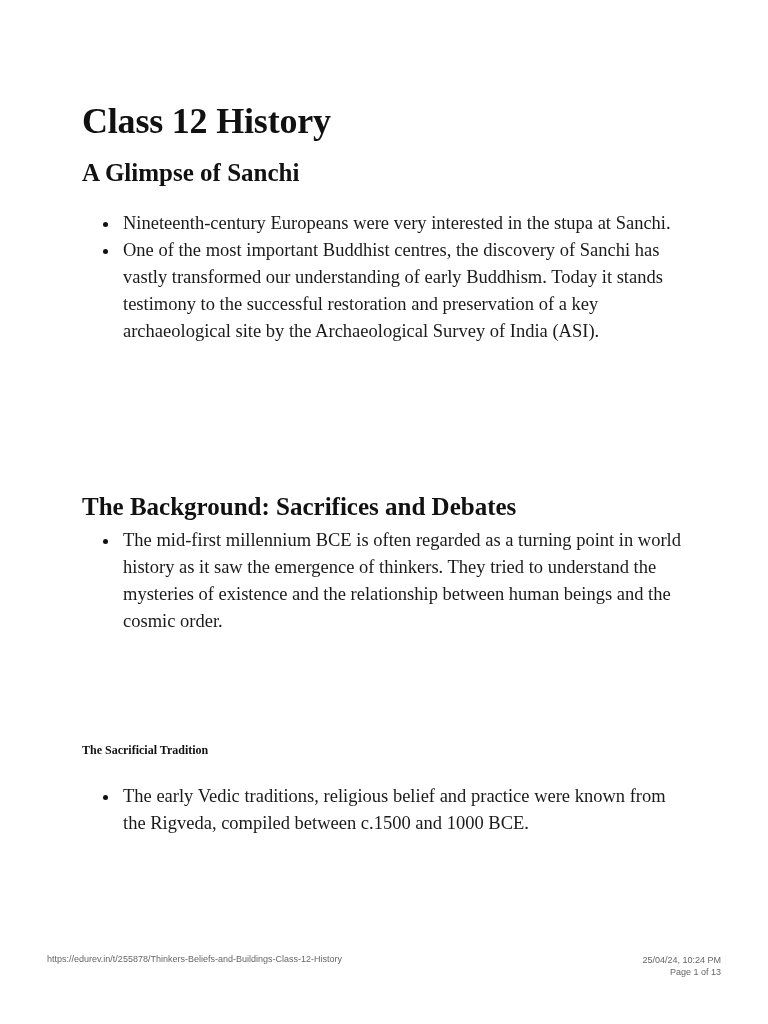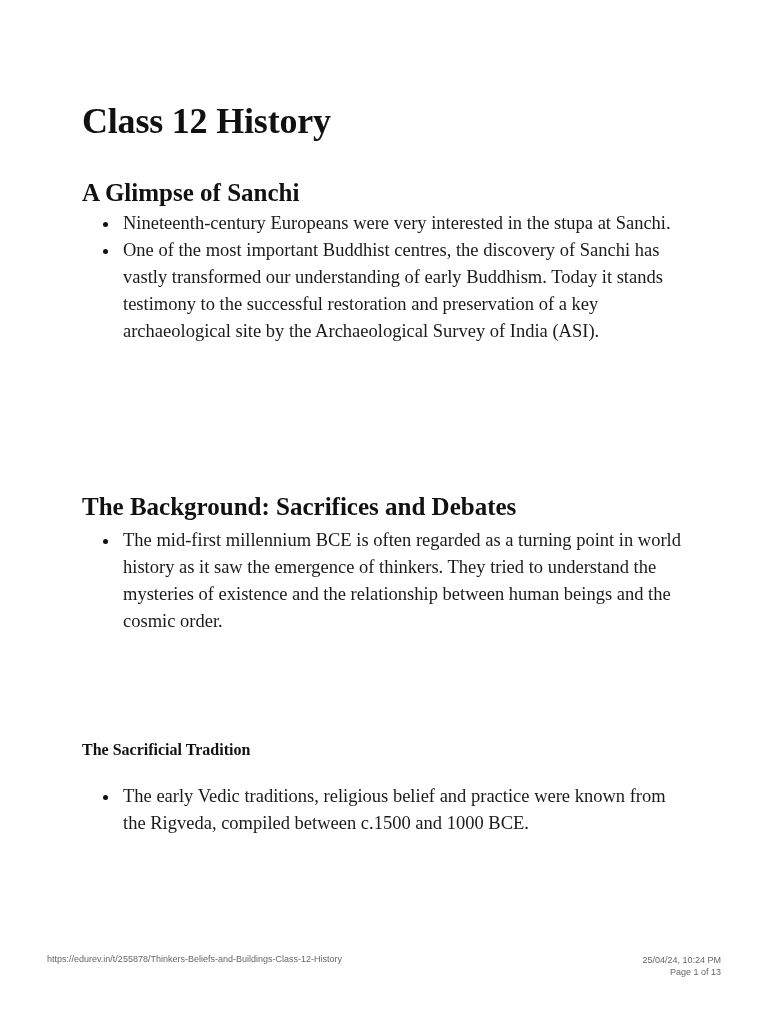--- a/index.html
+++ b/index.html
@@ -6,21 +6,21 @@
     body {
       width: 768px; height: 1024px; position: relative; overflow: hidden;
       font-family: "Liberation Serif", "DejaVu Serif", serif; color: #111;
     }
     .page { position: absolute; left: 82px; top: 0; width: 610px; }
     .title {
       position: absolute; left: 0; top: 52px; margin: 0;
       font-size: 36px; font-weight: bold; line-height: 46px; letter-spacing: -0.2px;
     }
     .h2 { position: absolute; left: 0; margin: 0; font-size: 25px; font-weight: bold; line-height: 30px; }
-    .h3 { position: absolute; left: 0; margin: 0; font-size: 16px; font-weight: bold; line-height: 22px; }
+    .h3 { position: absolute; left: 0; margin: 0; font-size: 12px; font-weight: bold; line-height: 22px; }
     ul.bullets { position: absolute; left: 0; margin: 0; padding: 0; list-style: none; width: 610px; }
     ul.bullets li {
       position: relative; padding-left: 41px;
       font-size: 18.5px; line-height: 27px; color: #1a1a1a;
     }
     ul.bullets li::before {
       content: ""; position: absolute; left: 21px; top: 12px;
       width: 5px; height: 5px; border-radius: 50%; background: #111;
     }
     b.kw { font-weight: normal; }
@@ -35,21 +35,21 @@
   </style>
 </head>
 <body>
 
 <div class="page">
   <h1 class="title">
     <br>
     <span>Class 12 History</span>
   </h1>
 
-  <h2 class="h2" style="top:158px;margin-top:20px;">A Glimpse of Sanchi</h2>
+  <h2 class="h2" style="top:158px;">A Glimpse of Sanchi</h2>
   <ul class="bullets" style="top:210px;">
     <li>Nineteenth-century Europeans were very interested in the stupa at Sanchi.</li>
     <li>One of the most important Buddhist centres, the discovery of Sanchi has vastly transformed our understanding of early Buddhism. Today it stands testimony to the successful restoration and preservation of a key archaeological site by the Archaeological Survey of India (ASI).</li>
   </ul>
 
   <h2 class="h2" style="top:492px;text-align:right;">The Background: Sacrifices and Debates</h2>
   <ul class="bullets" style="top:527px;">
     <li>The mid-first millennium BCE is often regarded as a turning point in world history as it saw the emergence of thinkers. They tried to understand the mysteries of existence and the relationship between human beings and the cosmic order.</li>
   </ul>
 

